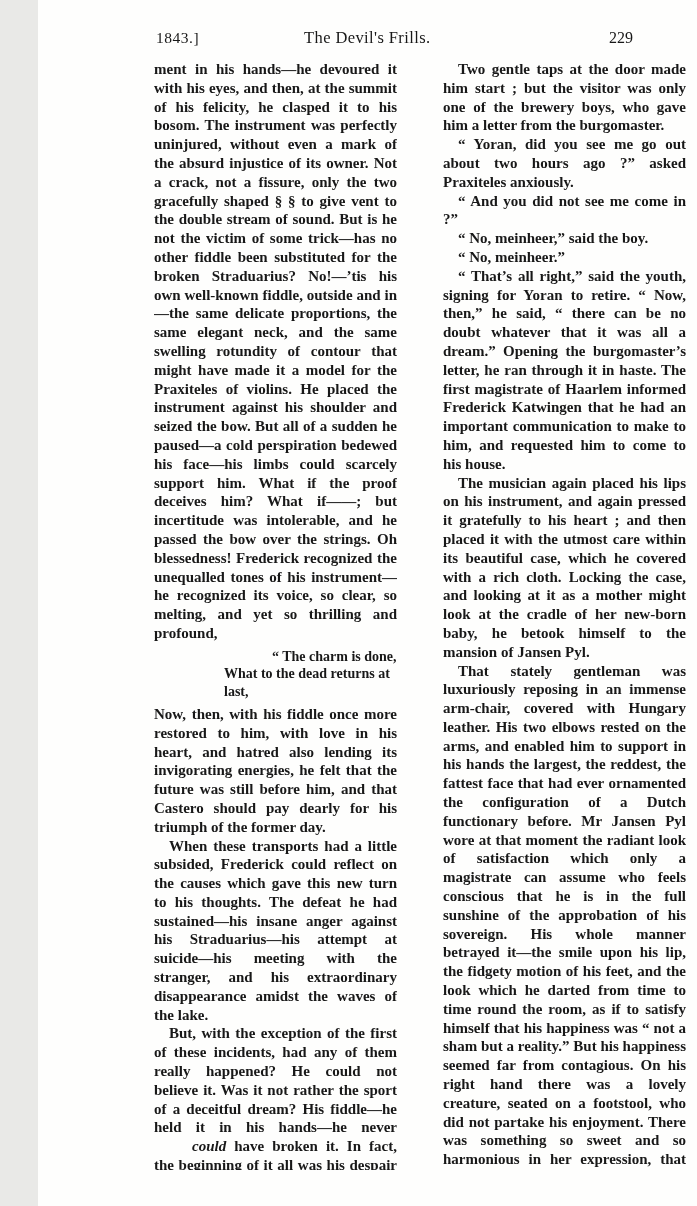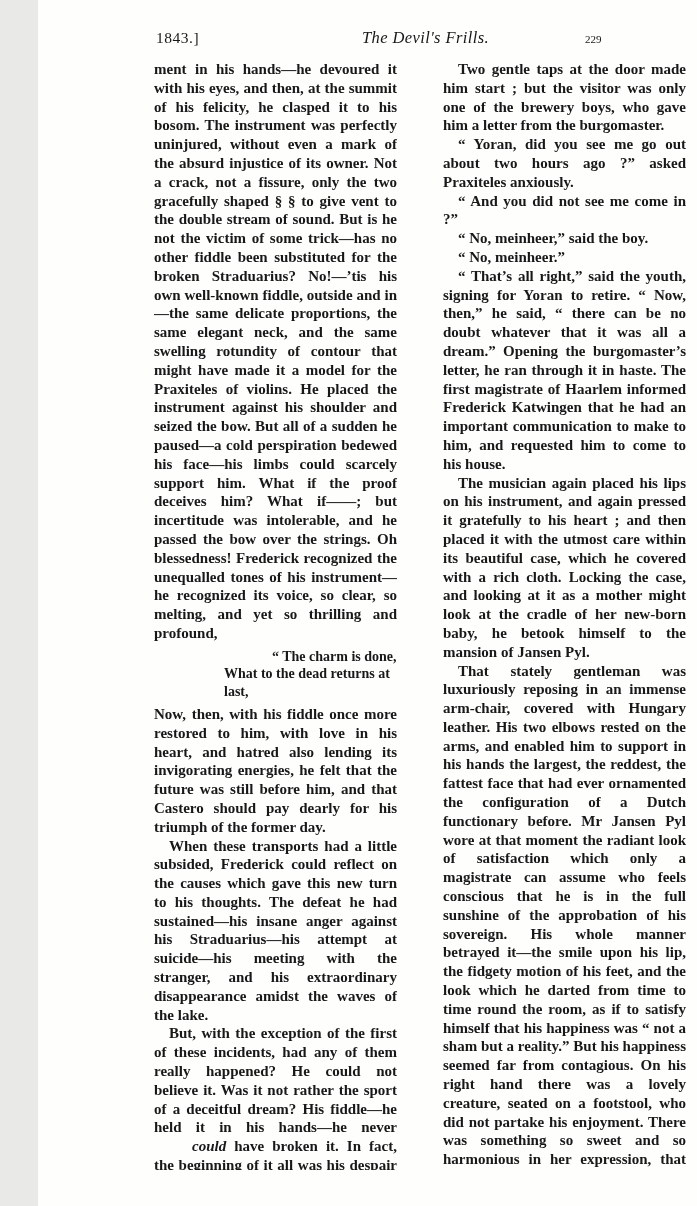--- a/index.html
+++ b/index.html
@@ -17,24 +17,24 @@
     position: relative;
   }
   .header {
     display: flex;
     align-items: baseline;
     padding: 28px 40px 10px 42px;
     font-size: 16px;
   }
   .header .year { width: 110px; font-size: 15.5px; letter-spacing: .5px; }
   .header .title {
-    flex: 1; text-align: center;
-    font-style: italic; font-size: 16.5px; letter-spacing: .4px;
+    flex: 1; 
+    font-size: 16.5px; letter-spacing: .4px;
   }
-  .header .pagenum { width: 110px; text-align: left; padding-right: 38px; font-size: 11px; }
+  .header .pagenum { width: 110px; text-align: center; padding-right: 38px; font-size: 16px; }
   .columns {
     display: flex;
     gap: 8px;
     padding: 2px 49px 0 40px;
     font-weight: bold;
   }
   .col {
     flex: 1;
     text-align: justify;
     font-size: 15px;

